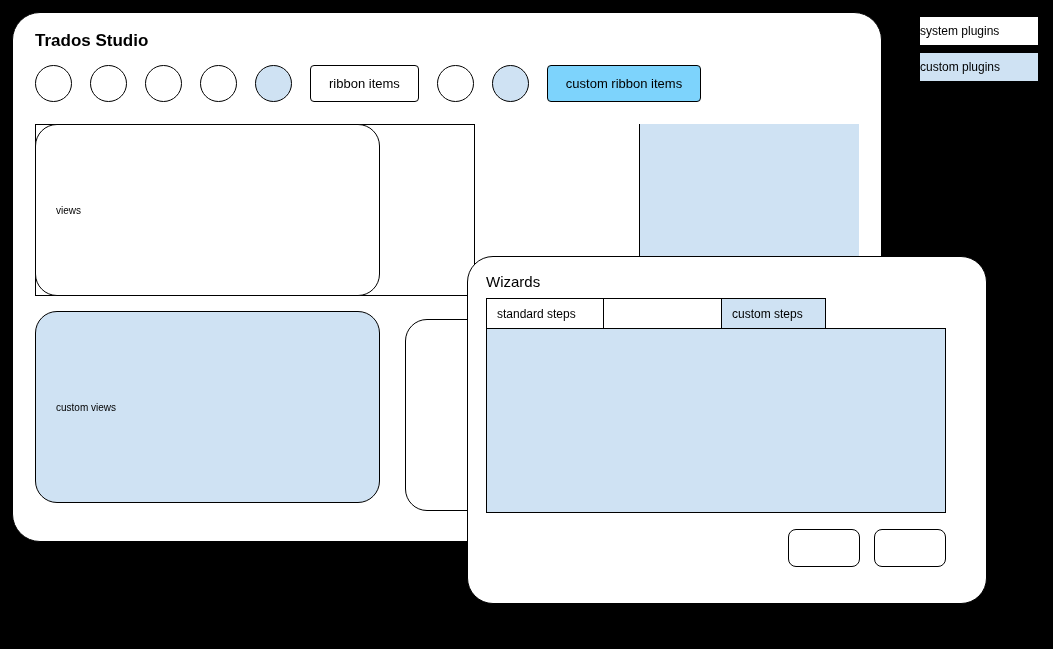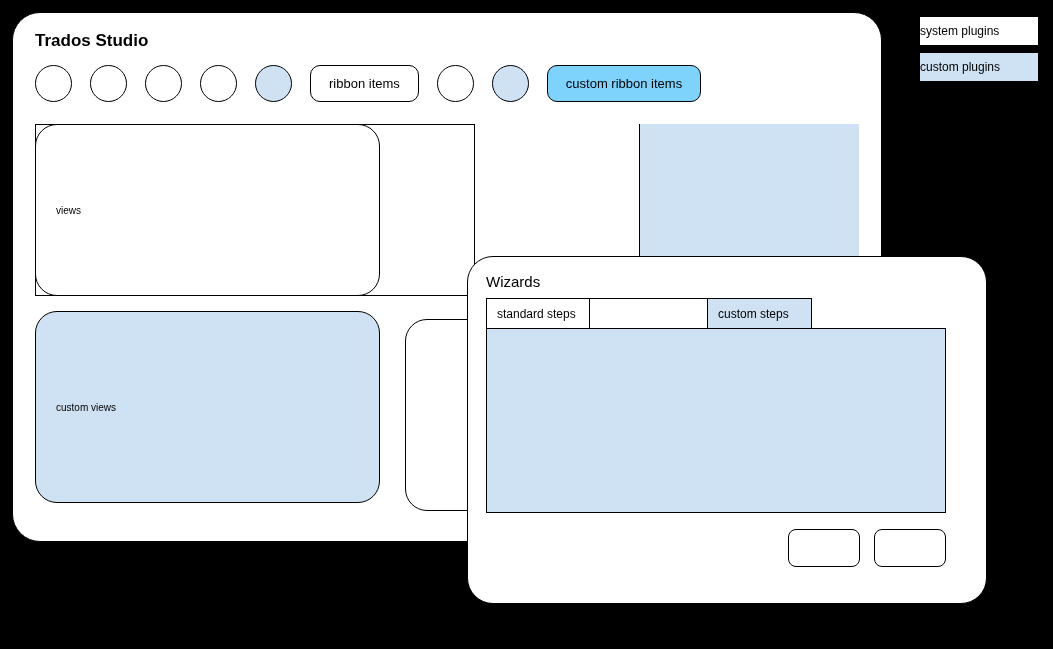--- a/index.html
+++ b/index.html
@@ -41,21 +41,21 @@
     height: 37px;
     border: 1.5px solid #000;
     border-radius: 50%;
     background: #fff;
     flex: none;
   }
   .circle.custom { background: #cfe2f3; }
   .pill {
     height: 37px;
     border: 1.5px solid #000;
-    border-radius: 10px;
+    border-radius: 4px;
     background: #fff;
     display: flex;
     align-items: center;
     justify-content: center;
     padding: 0 18px;
     flex: none;
   }
   .pill.custom { background: #7dd3fc; }
 
   .panels {
@@ -133,21 +133,21 @@
   .wizard-tab {
     border: 1.5px solid #000;
     border-bottom: none;
     height: 30px;
     display: flex;
     align-items: center;
     padding: 0 10px;
     font-size: 12px;
   }
   .wizard-tab.standard {
-    width: 104px;
+    width: 118px;
     background: #fff;
   }
   .wizard-tab.spacer {
     width: 118px;
     background: #fff;
     border-left: none;
   }
   .wizard-tab.custom {
     width: 104px;
     background: #cfe2f3;

